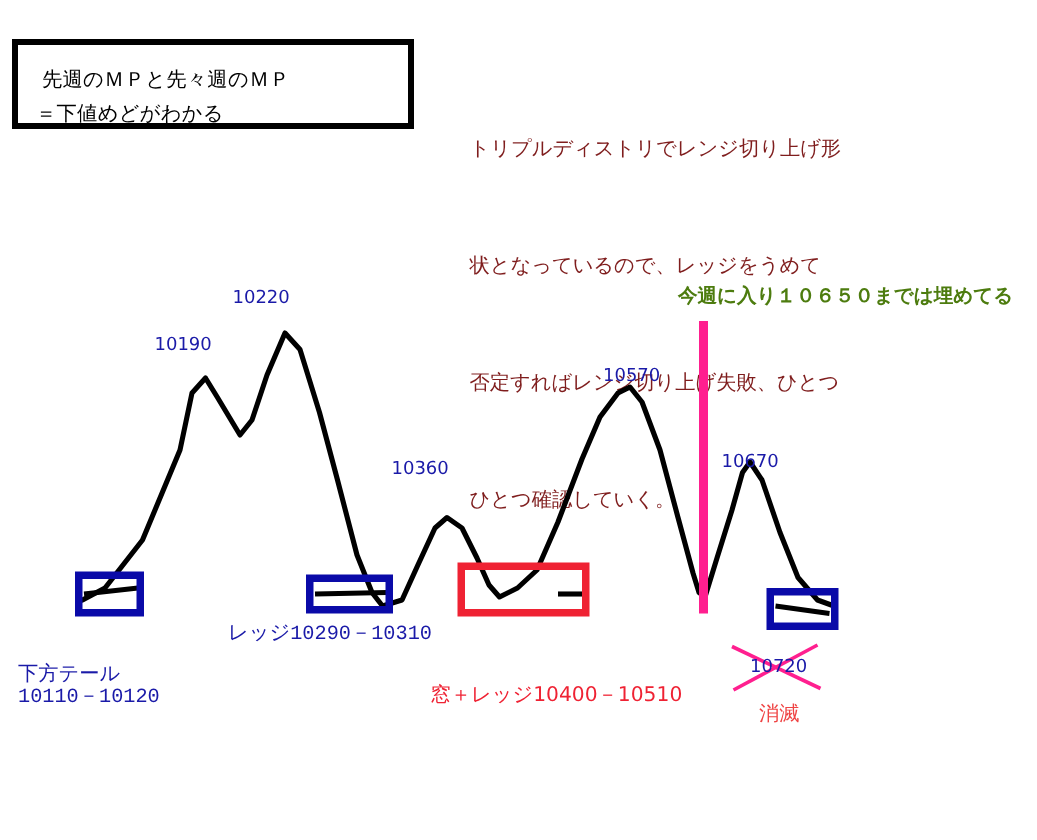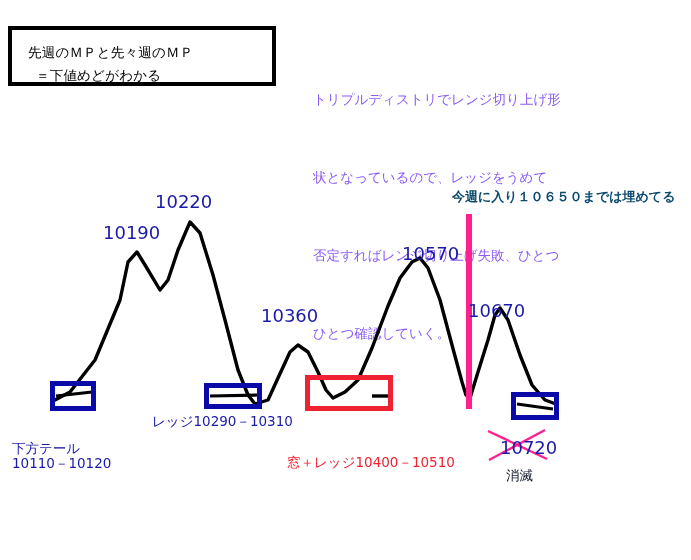--- a/index.html
+++ b/index.html
@@ -5,42 +5,42 @@
   html,body{margin:0;padding:0;background:#ffffff;}
   body{width:691px;height:560px;position:relative;overflow:hidden;
        font-family:"DejaVu Sans","Liberation Sans",sans-serif;}
   .canvas{position:absolute;left:0;top:0;width:691px;height:560px;background:#fff;}
 
   
   .note-box{position:absolute;left:8px;top:26px;width:268px;height:60px;
             border:4px solid #000000;background:#ffffff;box-sizing:border-box;}
   .note-line{position:absolute;color:#000;font-size:13.5px;white-space:pre;letter-spacing:.2px;}
   .note-l1{left:16px;top:14px;}
-  .note-l2{left:24px;top:37px;text-align:center;}
+  .note-l2{left:12px;top:37px;text-align:center;}
 
   
-  .para{position:absolute;left:313px;top:34px;width:300px;color:#8b5cf6;
+  .para{position:absolute;left:313px;top:34px;width:300px;color:#7f1d1d;
         font-size:13.5px;line-height:26px;white-space:pre;}
   .para div{white-space:pre;}
 
   
-  .magenta-head{position:absolute;left:452px;top:188px;color:#0c4a6e;
+  .magenta-head{position:absolute;left:452px;top:188px;color:#4d7c0f;
                 font-size:13px;white-space:pre;font-weight:600;}
 
   
-  .plabel{position:absolute;color:#1a1aa8;font-size:18px;white-space:pre;}
+  .plabel{position:absolute;color:#1a1aa8;font-size:12px;white-space:pre;}
 
   
-  .navy-txt{position:absolute;color:#1a1aa8;font-size:13.5px;white-space:pre;}
+  .navy-txt{position:absolute;color:#1a1aa8;font-size:13.5px;white-space:pre;font-family:Liberation Mono, monospace;}
 
   
   .red-txt{position:absolute;color:#ef2233;font-size:13.5px;white-space:pre;}
 
   
-  .mag-txt{position:absolute;color:#0f172a;font-size:13.5px;white-space:pre;}
+  .mag-txt{position:absolute;color:#ef4444;font-size:13.5px;white-space:pre;}
 
   
   .zone{position:absolute;box-sizing:border-box;background:transparent;}
   .zone-blue{border:5px solid #0a0aa8;}
   .zone-red{border:5px solid #ef2233;}
 
   
   .vline{position:absolute;background:#ff1f8f;}
 
   svg.draw{position:absolute;left:0;top:0;width:691px;height:560px;
@@ -83,21 +83,21 @@
   <div class="zone zone-blue" style="left:204px;top:383px;width:58px;height:26px;"></div>
   <div class="zone zone-red" style="left:305px;top:375px;width:88px;height:36px;"></div>
   <div class="zone zone-blue" style="left:511px;top:392px;width:48px;height:28px;"></div>
 
   <div class="vline" style="left:466px;top:214px;width:6px;height:195px;"></div>
 
   <span class="plabel" style="left:103px;top:222px;">10190</span>
   <span class="plabel" style="left:155px;top:191px;">10220</span>
   <span class="plabel" style="left:261px;top:305px;">10360</span>
   <span class="plabel" style="left:402px;top:243px;">10570</span>
-  <span class="plabel" style="left:468px;top:300px;text-align:right;">10670</span>
+  <span class="plabel" style="left:481px;top:300px;text-align:right;">10670</span>
 
   <span class="navy-txt" style="left:12px;top:440px;">下方テール</span>
   <span class="navy-txt" style="left:12px;top:455px;">10110－10120</span>
   <span class="navy-txt" style="left:152px;top:413px;">レッジ10290－10310</span>
   <span class="red-txt" style="left:287px;top:454px;">窓＋レッジ10400－10510</span>
   <span class="plabel" style="left:500px;top:437px;">10720</span>
   <span class="mag-txt" style="left:506px;top:467px;">消滅</span>
 
 </div>
 

